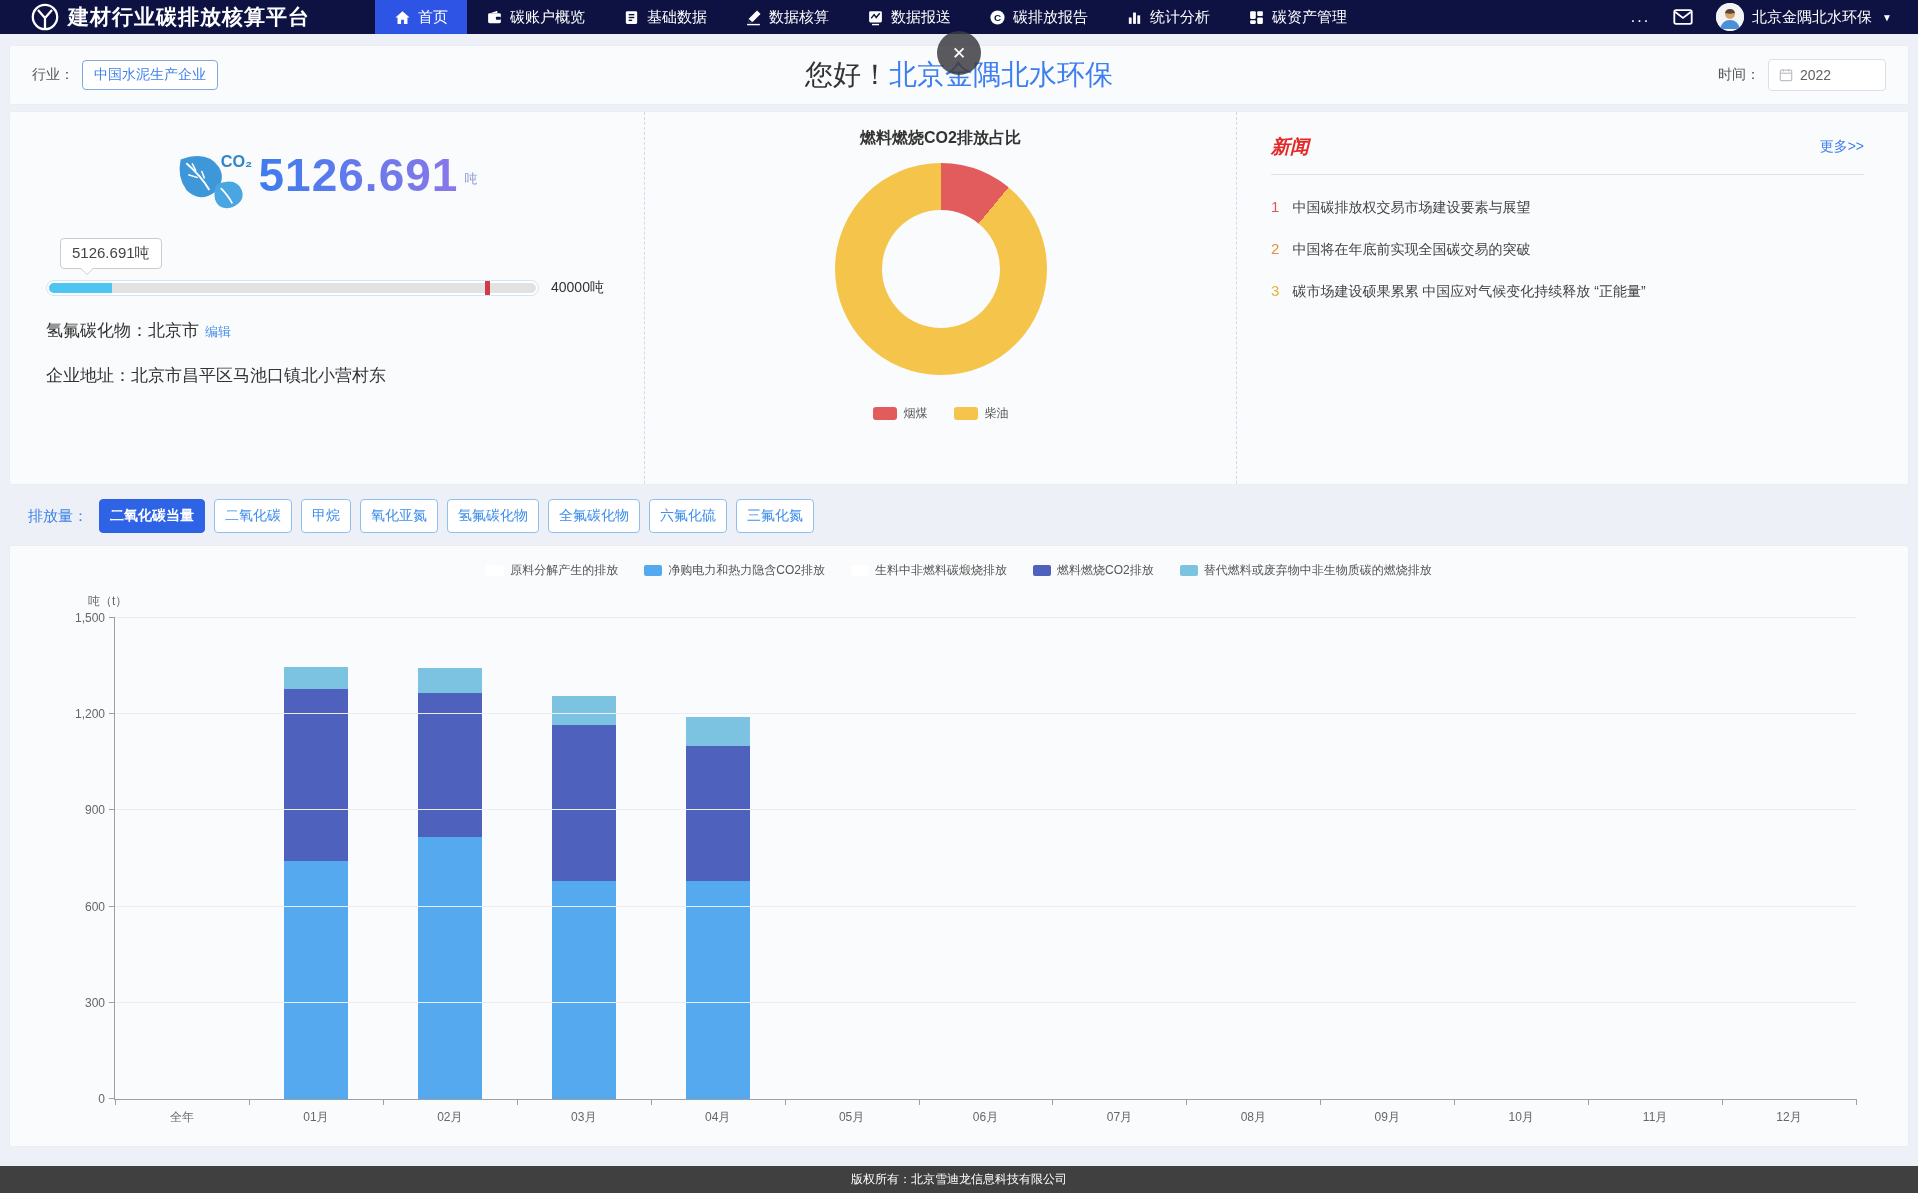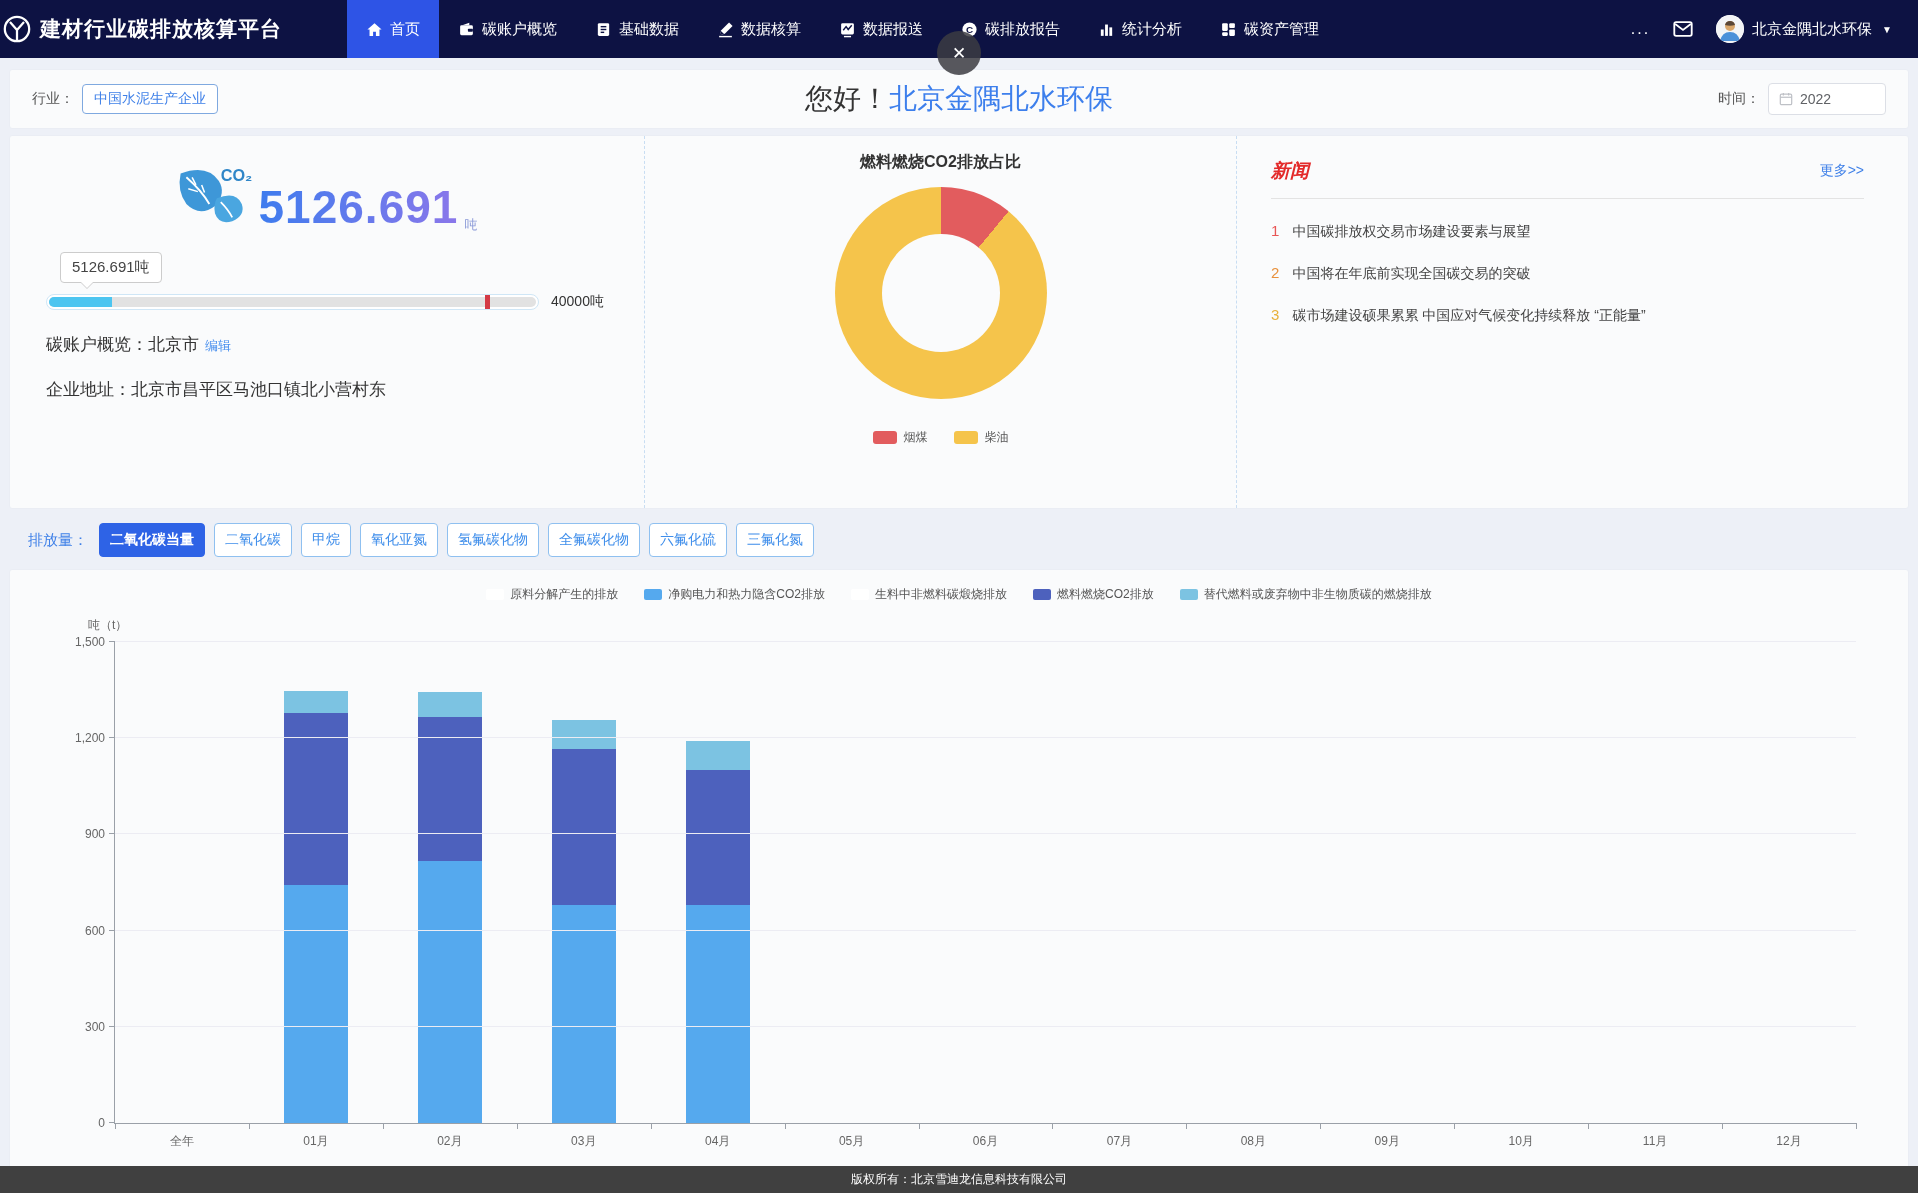--- a/index.html
+++ b/index.html
@@ -6,22 +6,22 @@
   html,body { width: 1918px; }
   body {
     font-family: "Liberation Sans", "DejaVu Sans", sans-serif;
     background: #edf0f7;
     position: relative;
     min-height: 1193px;
     overflow: hidden;
   }
   
   .navbar {
-    height: 58px; background: #0d1243; color: #fff;
-    display: flex; align-items: stretch; padding-left: 2px;
+    height: 34px; background: #0d1243; color: #fff;
+    display: flex; align-items: stretch; padding-left: 30px;
     position: relative; z-index: 5;
   }
   .brand { display: flex; align-items: center; gap: 8px; width: 345px; flex: 0 0 auto; }
   .brand-logo { width: 30px; height: 30px; }
   .brand-title { font-size: 21px; font-weight: bold; letter-spacing: 1px; white-space: nowrap; }
   .nav-menu { display: flex; list-style: none; align-items: stretch; flex: 0 0 auto; }
   .nav-item {
     display: flex; align-items: center; gap: 7px; padding: 0 19px;
     font-size: 15px; cursor: pointer; white-space: nowrap;
   }
@@ -63,21 +63,21 @@
     width: 118px; border: 1px solid #dcdfe6; border-radius: 4px; background: #fff;
     padding: 7px 10px; display: flex; align-items: center; gap: 7px;
     font-size: 14px; color: #606266; cursor: pointer;
   }
   .cal-icon { width: 14px; height: 14px; opacity: .55; }
   
   .summary-card { margin: 0 10px; height: 372px; display: flex; }
   .col1 { width: 33.4%; padding: 26px 40px 0 36px; }
   .col2 { width: 31.2%; border-left: 1px dashed #c8ddf2; text-align: center; padding-top: 16px; position: relative; }
   .col3 { flex: 1; border-left: 1px dashed #c8ddf2; padding: 22px 44px 0 34px; }
-  .co2-row { display: flex; align-items: flex-end; justify-content: center; margin: 0 0 18px; }
+  .co2-row { display: flex; align-items: flex-start; justify-content: center; margin: 10px 0 18px; }
   .leaf-icon { width: 86px; height: 72px; }
   .co2-value {
     font-size: 46px; font-weight: bold;
     background: linear-gradient(90deg, #3e7cee, #8a77ea);
     -webkit-background-clip: text; background-clip: text; color: transparent;
     letter-spacing: 1px;
   }
   .co2-unit { font-size: 13px; color: #8c9bd8; margin: 22px 0 0 6px; }
   .tip-box {
     display: inline-block; position: relative; margin-left: 14px;
@@ -330,21 +330,21 @@
     <div class="gauge-row">
       <div class="gauge-outer">
         <div class="gauge-track">
           <div class="gauge-fill" style="width: 13%;"></div>
           <div class="gauge-marker" style="left: calc(90% - 2px);"></div>
         </div>
       </div>
       <span class="gauge-max">40000吨</span>
     </div>
     <div class="info-line">
-      <span>碳账户概览：</span><span>北京市</span><span class="edit-link">编辑</span>
+      <span>氢氟碳化物：</span><span>北京市</span><span class="edit-link">编辑</span>
     </div>
     <div class="info-line">
       <span>企业地址：</span><span>北京市昌平区马池口镇北小营村东</span>
     </div>
   </div>
 
   <div class="col2">
     <div class="donut-title">燃料燃烧CO2排放占比</div>
     <div class="donut" style="background: conic-gradient(rgb(226, 92, 94) 0%, rgb(226, 92, 94) 11%, rgb(245, 196, 75) 11%, rgb(245, 196, 75) 100%);">
       <div class="donut-hole"></div>

